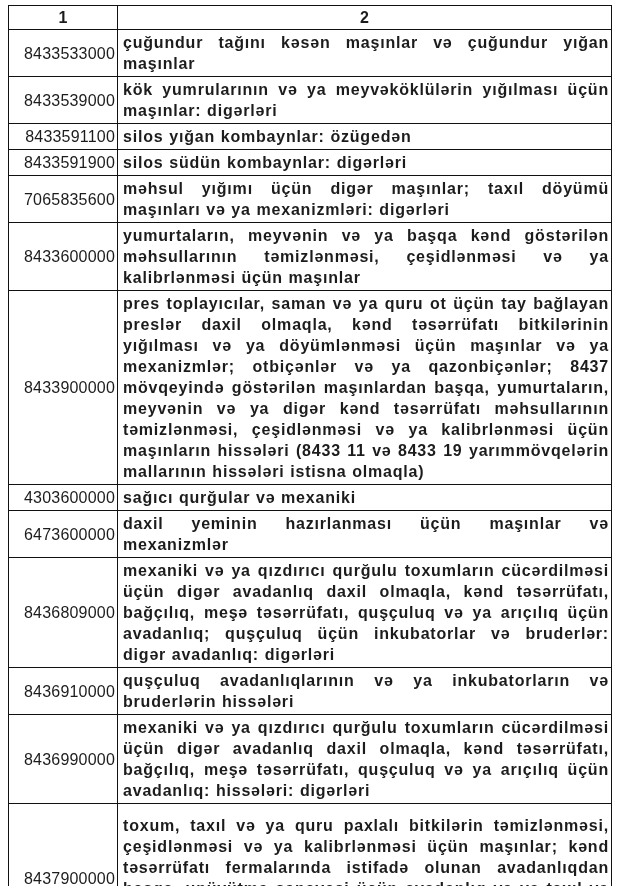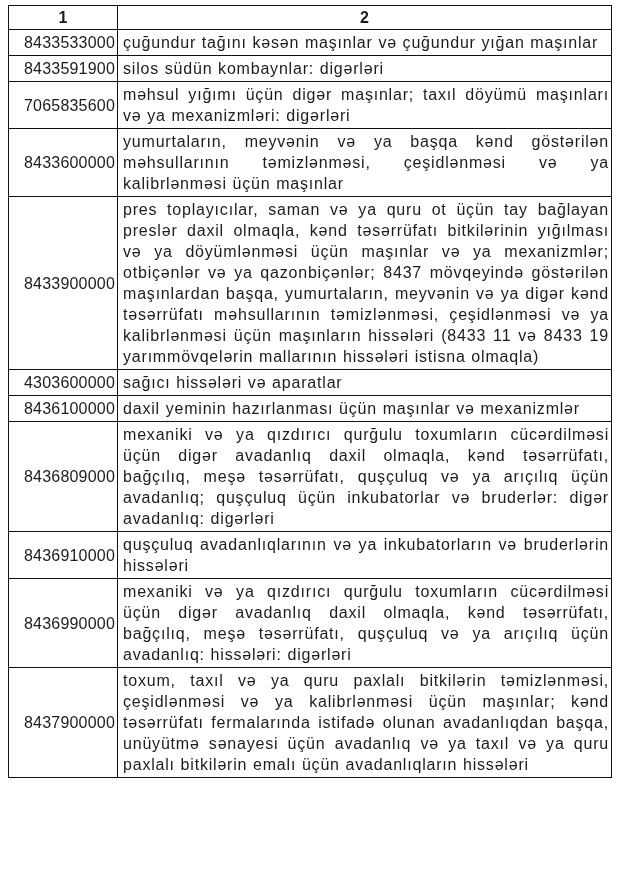--- a/index.html
+++ b/index.html
@@ -42,20 +42,21 @@
     padding: 2px 2px;
     letter-spacing: 0.2px;
     white-space: nowrap;
   }
   td.desc {
     text-align: justify;
     text-justify: inter-word;
     padding: 2px 2px 2px 5px;
     letter-spacing: 0.8px;
     word-spacing: 0.5px;
+    font-weight: bold;
   }
   
   tbody tr:nth-child(13) td.desc { padding-top: 11px; padding-bottom: 11px; }
 </style>
 </head>
 <body>
 
 <table class="tariff">
   <colgroup>
     <col class="c-code">
@@ -66,41 +67,49 @@
       <th>1</th>
       <th>2</th>
     </tr>
   </thead>
   <tbody>
     <tr>
       <td class="code">8433533000</td>
       <td class="desc">çuğundur tağını kəsən maşınlar və çuğundur yığan maşınlar</td>
     </tr>
     <tr>
+      <td class="code">8433539000</td>
+      <td class="desc">kök yumrularının və ya meyvəköklülərin yığılması üçün maşınlar: digərləri</td>
+    </tr>
+    <tr>
+      <td class="code">8433591100</td>
+      <td class="desc">silos yığan kombaynlar: özügedən</td>
+    </tr>
+    <tr>
       <td class="code">8433591900</td>
       <td class="desc">silos südün kombaynlar: digərləri</td>
     </tr>
     <tr>
       <td class="code">7065835600</td>
       <td class="desc">məhsul yığımı üçün digər maşınlar; taxıl döyümü maşınları və ya mexanizmləri: digərləri</td>
     </tr>
     <tr>
       <td class="code">8433600000</td>
       <td class="desc">yumurtaların, meyvənin və ya başqa kənd göstərilən məhsullarının təmizlənməsi, çeşidlənməsi və ya kalibrlənməsi üçün maşınlar</td>
     </tr>
     <tr>
       <td class="code">8433900000</td>
       <td class="desc">pres toplayıcılar, saman və ya quru ot üçün tay bağlayan preslər daxil olmaqla, kənd təsərrüfatı bitkilərinin yığılması və ya döyümlənməsi üçün maşınlar və ya mexanizmlər; otbiçənlər və ya qazonbiçənlər; 8437 mövqeyində göstərilən maşınlardan başqa, yumurtaların, meyvənin və ya digər kənd təsərrüfatı məhsullarının təmizlənməsi, çeşidlənməsi və ya kalibrlənməsi üçün maşınların hissələri (8433 11 və 8433 19 yarımmövqelərin mallarının hissələri istisna olmaqla)</td>
     </tr>
     <tr>
       <td class="code">4303600000</td>
-      <td class="desc">sağıcı hissələri və aparatlar</td>
+      <td class="desc">sağıcı qurğular və mexaniki</td>
     </tr>
     <tr>
-      <td class="code">8436100000</td>
+      <td class="code">6473600000</td>
       <td class="desc">daxil yeminin hazırlanması üçün maşınlar və mexanizmlər</td>
     </tr>
     <tr>
       <td class="code">8436809000</td>
       <td class="desc">mexaniki və ya qızdırıcı qurğulu toxumların cücərdilməsi üçün digər avadanlıq daxil olmaqla, kənd təsərrüfatı, bağçılıq, meşə təsərrüfatı, quşçuluq və ya arıçılıq üçün avadanlıq; quşçuluq üçün inkubatorlar və bruderlər: digər avadanlıq: digərləri</td>
     </tr>
     <tr>
       <td class="code">8436910000</td>
       <td class="desc">quşçuluq avadanlıqlarının və ya inkubatorların və bruderlərin hissələri</td>
     </tr>

